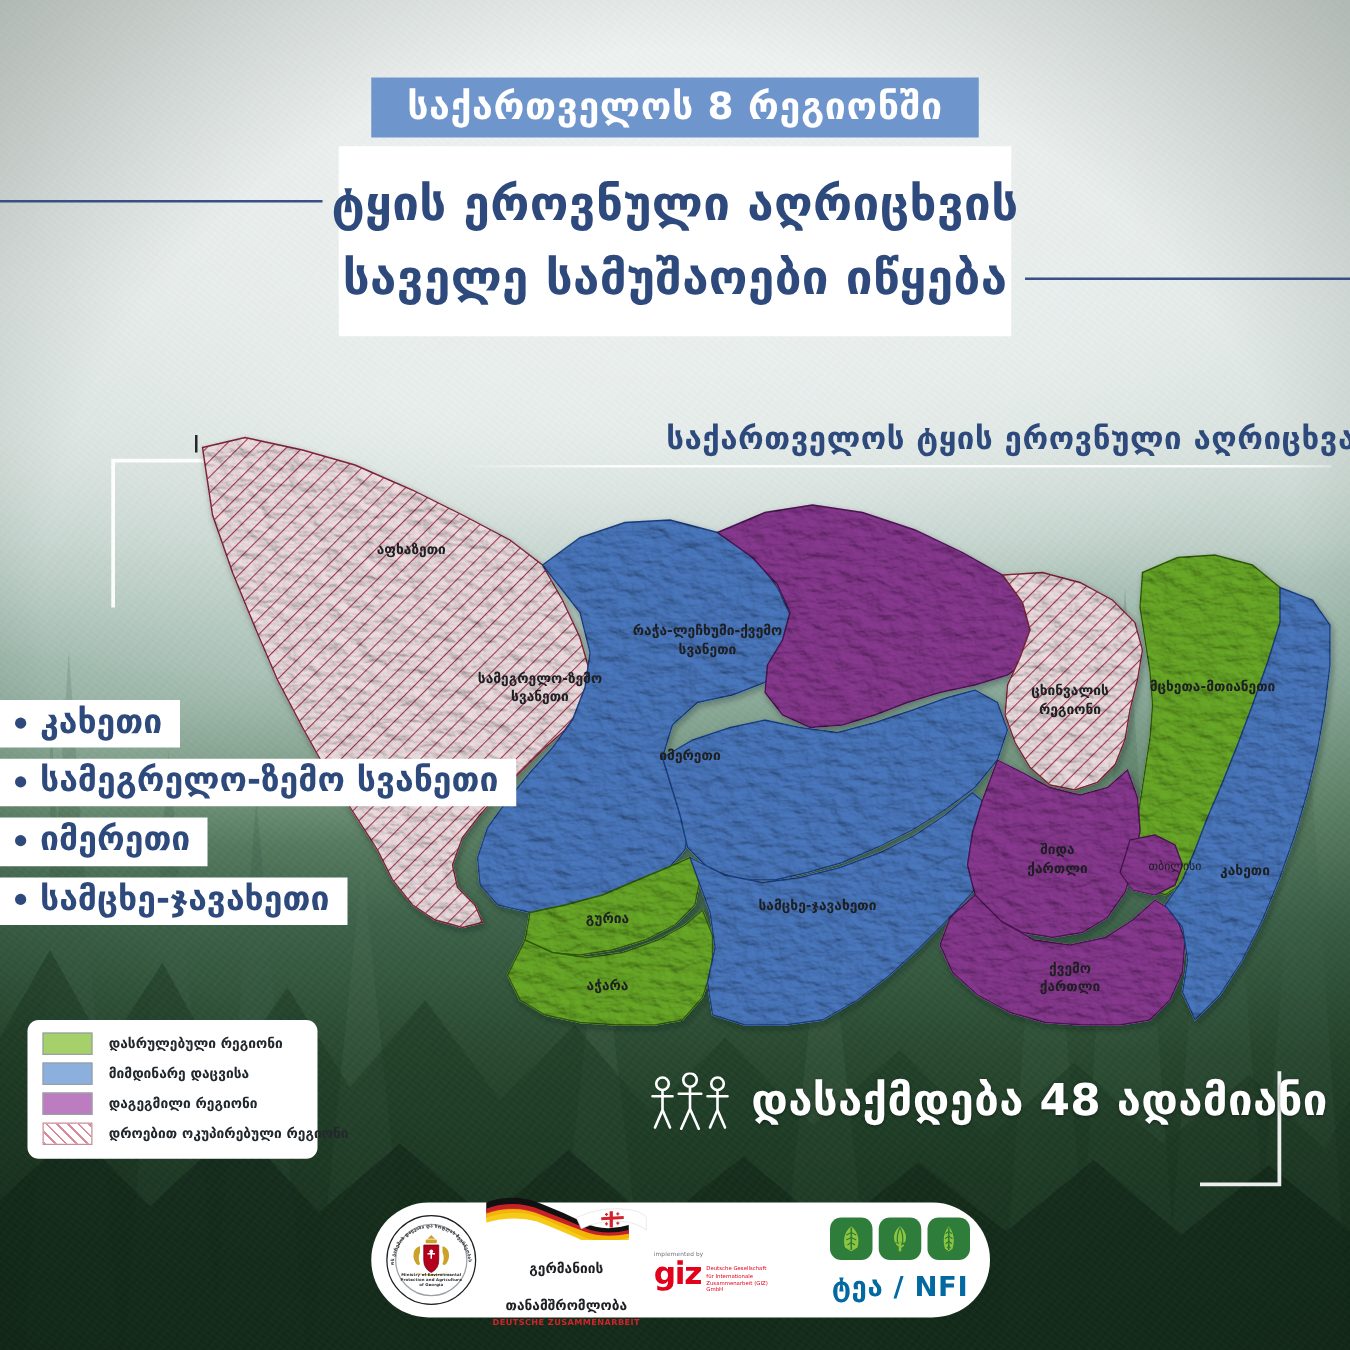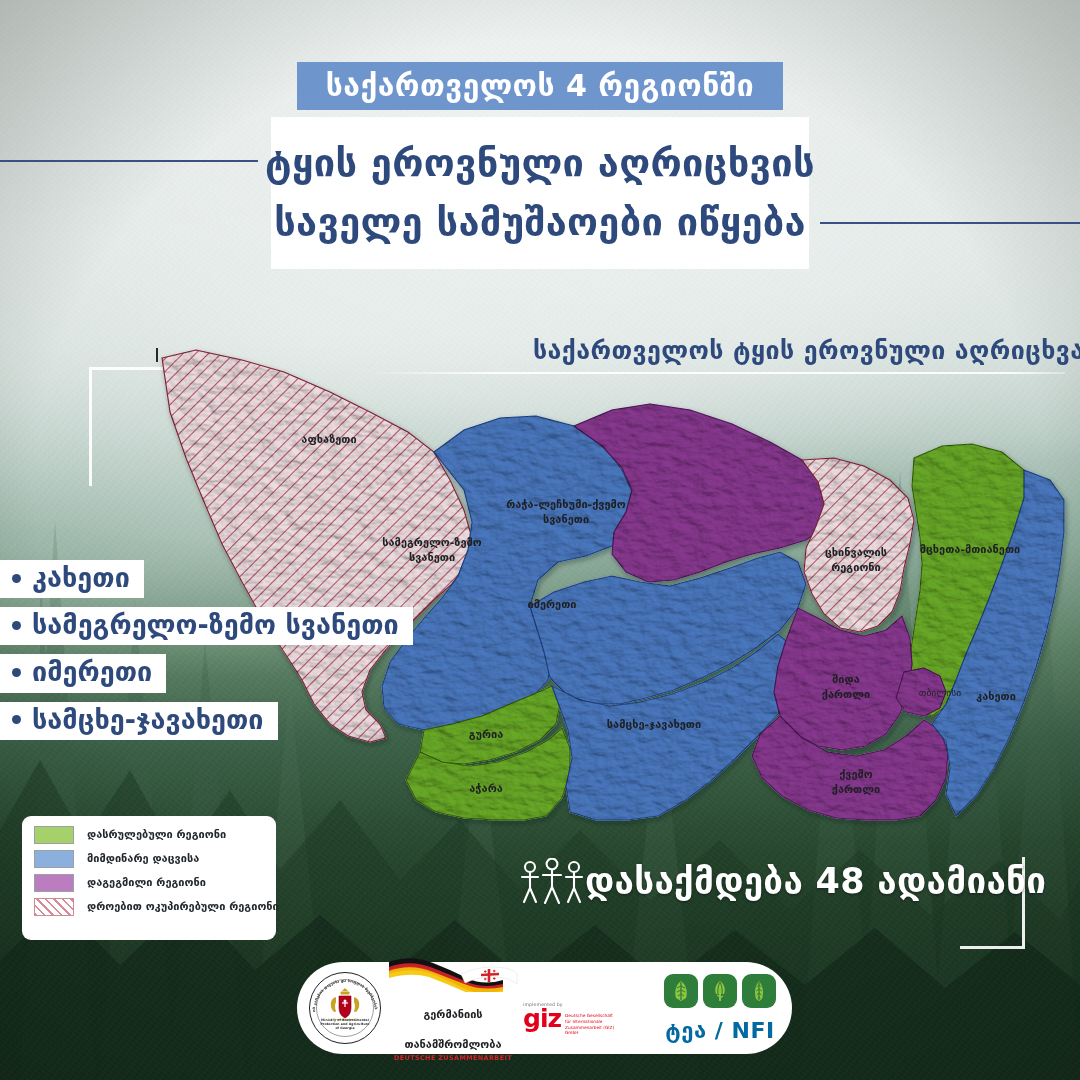--- a/index.html
+++ b/index.html
@@ -102,37 +102,37 @@
   .bullet .dot{
     width:9px;height:9px;border-radius:50%;background:#2e4a7d;
     margin-right:11px;flex:none;
   }
   .bullet .btxt{
     color:#2e4a7d;font-size:27px;font-weight:700;line-height:1.12;white-space:nowrap;
   }
 
   
   .legend{
-    position:absolute;left:22px;top:816px;width:254px;
-    background:#ffffff;border-radius:9px;padding:10px 12px 24px 12px;
+    position:absolute;left:22px;top:816px;width:232px;
+    background:#ffffff;border-radius:9px;padding:10px 12px 11px 12px;
     box-sizing:border-box;
   }
   .legrow{display:flex;align-items:center;margin-bottom:6px;}
   .legrow:last-child{margin-bottom:0;}
   .swatch{width:40px;height:18px;flex:none;margin-right:13px;border:1px solid #9aa0a6;box-sizing:border-box;}
   .swatch.hatch{
     background:
       repeating-linear-gradient(45deg, #d98a9a 0 1.5px, #ffffff 1.5px 6px);
     border:1px solid #c98d99;
   }
   .legtxt{color:#22282d;font-size:11px;font-weight:600;line-height:1.1;white-space:nowrap;}
 
   
   .stat{
-    position:absolute;left:519px;top:858px;display:flex;align-items:center;
+    position:absolute;left:519px;top:858px;display:flex;align-items:center;gap:16px;
   }
   .people{display:flex;align-items:flex-end;gap:3px;}
   .stat-text{
     color:#ffffff;font-size:35px;font-weight:700;white-space:nowrap;
     letter-spacing:.3px;text-shadow:0 1px 3px rgba(0,0,0,.45);
   }
 
   
   .footer{
     position:absolute;left:297px;top:962px;width:495px;height:92px;
@@ -208,21 +208,21 @@
     </svg>
     <div class="mist"></div>
     <div class="grain"></div>
     <div class="vign"></div>
   </div>
 
   <div class="rule rule-left"></div>
   <div class="rule rule-right"></div>
 
   <div class="kicker">
-    <span>საქართველოს 4 რეგიონში</span>
+    <span>საქართველოს 8 რეგიონში</span>
   </div>
 
   <div class="titlebox">
     <div class="tline">ტყის ეროვნული აღრიცხვის</div>
     <div class="tline">საველე სამუშაოები იწყება</div>
   </div>
 
   <div class="bracket bracket-tl"></div>
   <div class="bracket bracket-br"></div>
   <div class="tick"></div>

